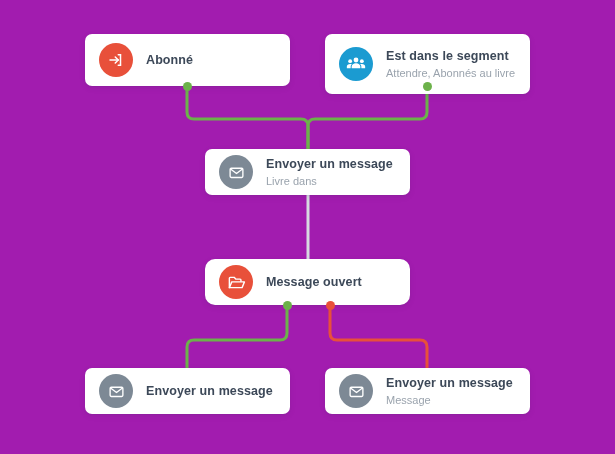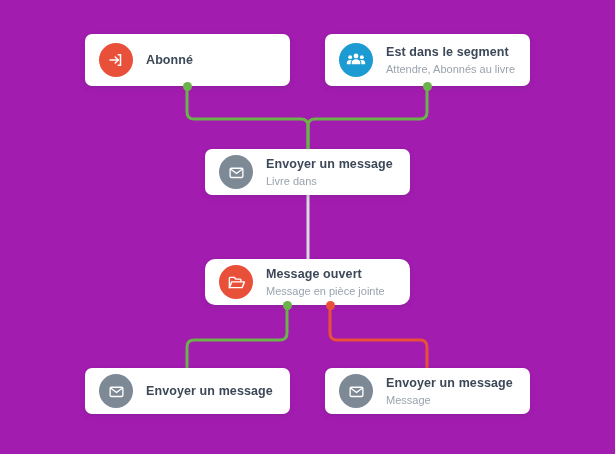--- a/index.html
+++ b/index.html
@@ -114,21 +114,21 @@
         <path d="M18 5 H15"></path>
         <path d="M18 19 H15"></path>
       </svg>
     </div>
     <div class="node-text">
       <div class="node-title">Abonné</div>
 
     </div>
   </div>
 
-  <div class="node-card" style="left:325px; top:34px; width:205px; height:52px;">
+  <div class="node-card" style="left:325px; top:34px; width:205px; height:60px;">
     <div class="node-icon" style="background:#1b9bd1;">
       <svg width="20" height="20" viewBox="0 0 24 24" fill="#ffffff">
         <circle cx="12" cy="7.2" r="2.9"></circle>
         <path d="M12 11.2 c-3 0-5.2 1.7-5.2 3.9 v2.1 h10.4 v-2.1 c0-2.2-2.2-3.9-5.2-3.9z"></path>
         <circle cx="5" cy="8.6" r="2.3"></circle>
         <path d="M5 12 c-2.3 0-4 1.3-4 3 v2.2 h4.6 v-2.1 c0-1.2 .5-2.3 1.4-3.1 -.6-.1-1.3 0-2 0z"></path>
         <circle cx="19" cy="8.6" r="2.3"></circle>
         <path d="M19 12 c2.3 0 4 1.3 4 3 v2.2 h-4.6 v-2.1 c0-1.2-.5-2.3-1.4-3.1 .6-.1 1.3 0 2 0z"></path>
       </svg>
     </div>
@@ -153,21 +153,20 @@
 
   <div class="node-card" style="left:205px; top:259px; width:205px; height:46px;border-radius:10px;">
     <div class="node-icon" style="background:#e8503a;">
       <svg width="19" height="19" viewBox="0 0 24 24" fill="none" stroke="#ffffff" stroke-width="1.8" stroke-linecap="round" stroke-linejoin="round">
         <path d="M3 18.5 V6.5 a1 1 0 0 1 1-1 h5 l2 2.2 h5.6 a1 1 0 0 1 1 1 v1.8"></path>
         <path d="M3 18.5 L6 11.2 h16 L19 18.5 z"></path>
       </svg>
     </div>
     <div class="node-text">
       <div class="node-title">Message ouvert</div>
-      <div class="node-sub">Message en pièce jointe</div>
     </div>
   </div>
 
   <div class="node-card" style="left:85px; top:368px; width:205px; height:46px;">
     <div class="node-icon" style="background:#7d8995;">
       <svg width="17" height="17" viewBox="0 0 24 24" fill="none" stroke="#ffffff" stroke-width="1.9" stroke-linecap="round" stroke-linejoin="round">
         <rect x="3" y="6" width="18" height="13" rx="1.6"></rect>
         <path d="M3.6 7 L12 13.4 L20.4 7"></path>
       </svg>
     </div>

